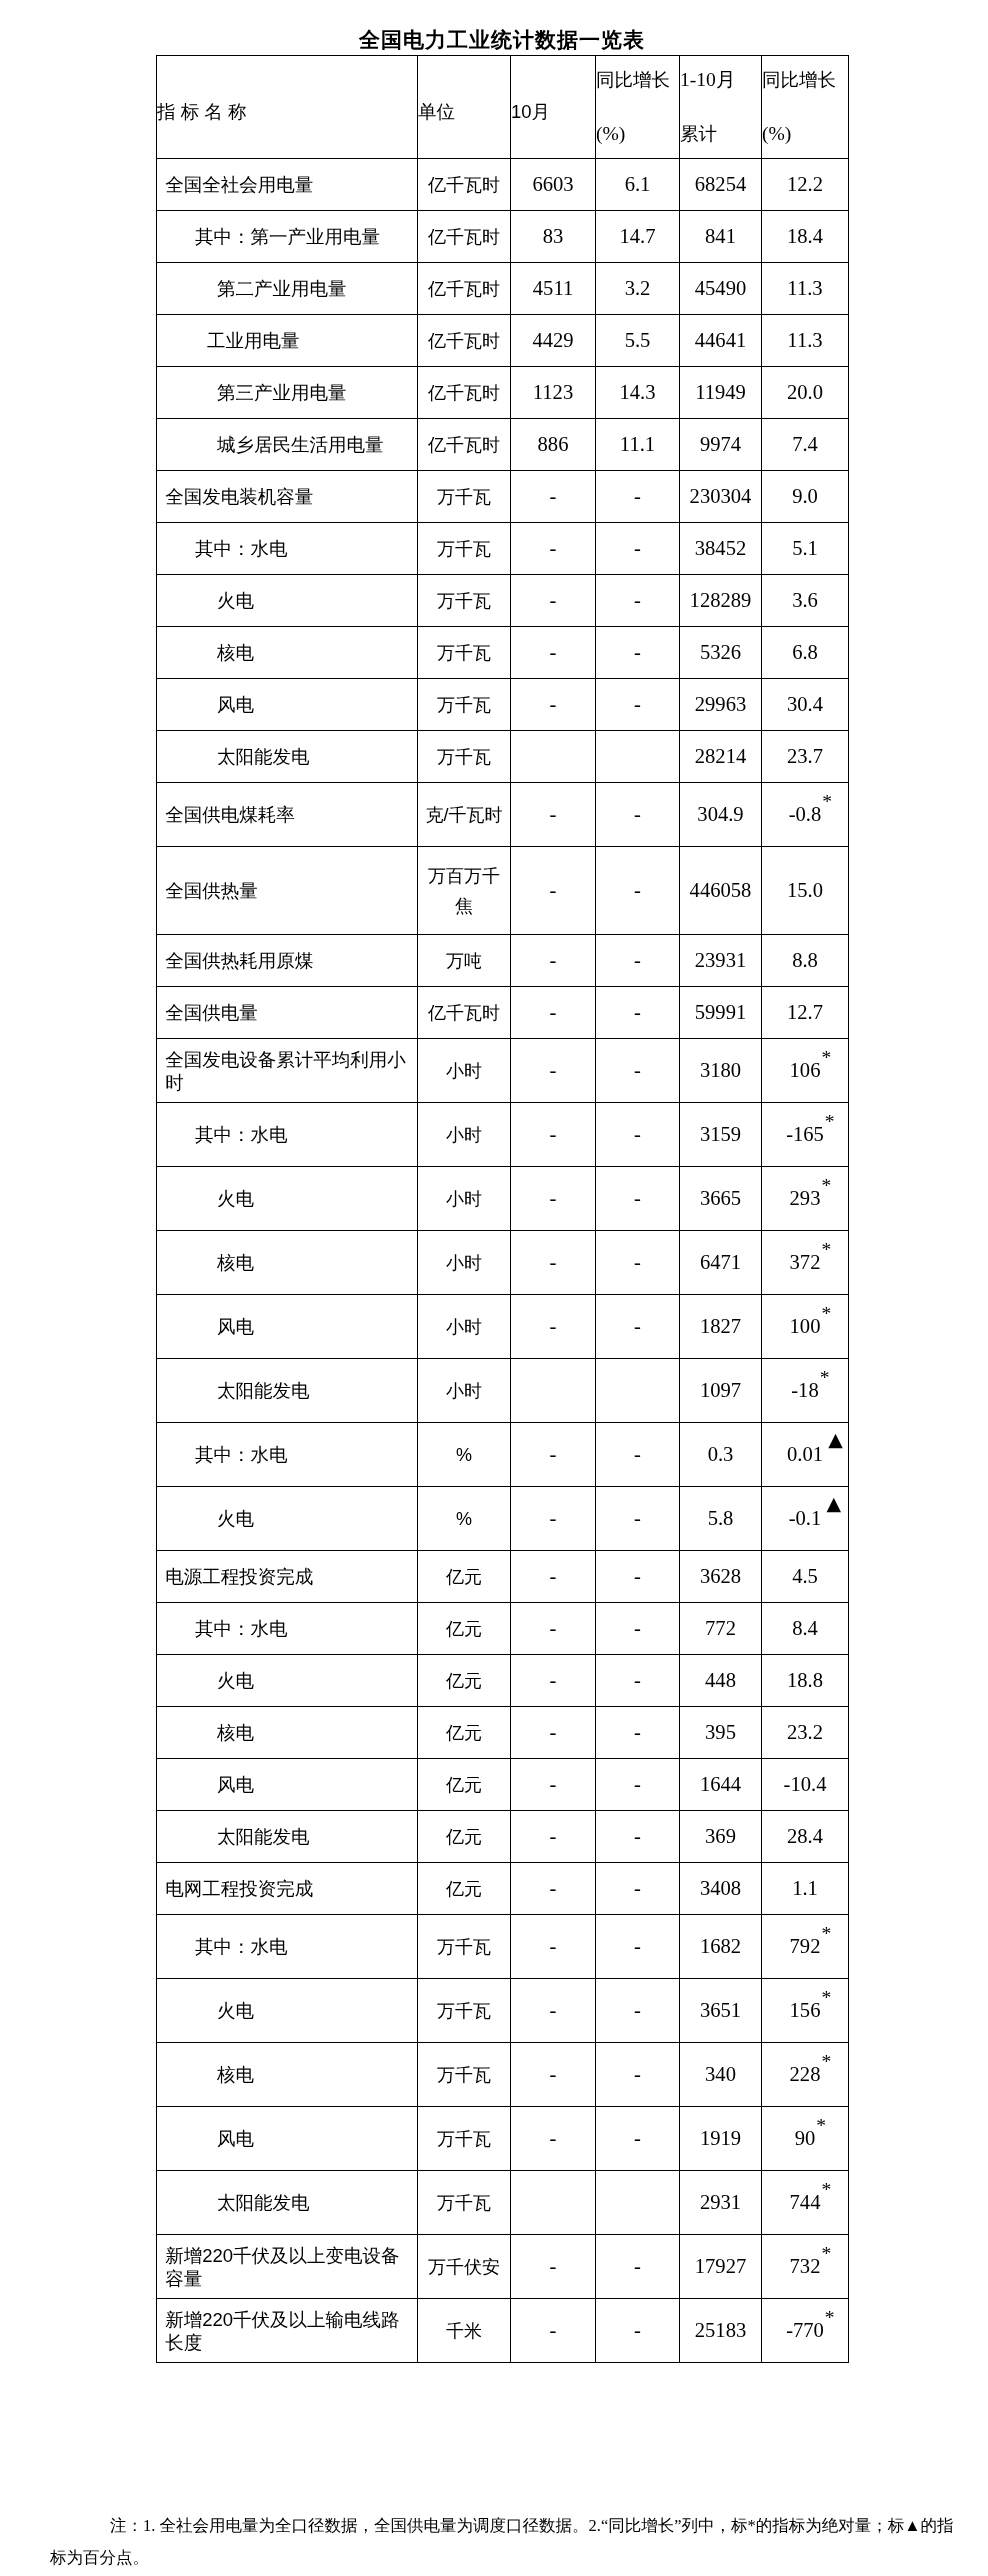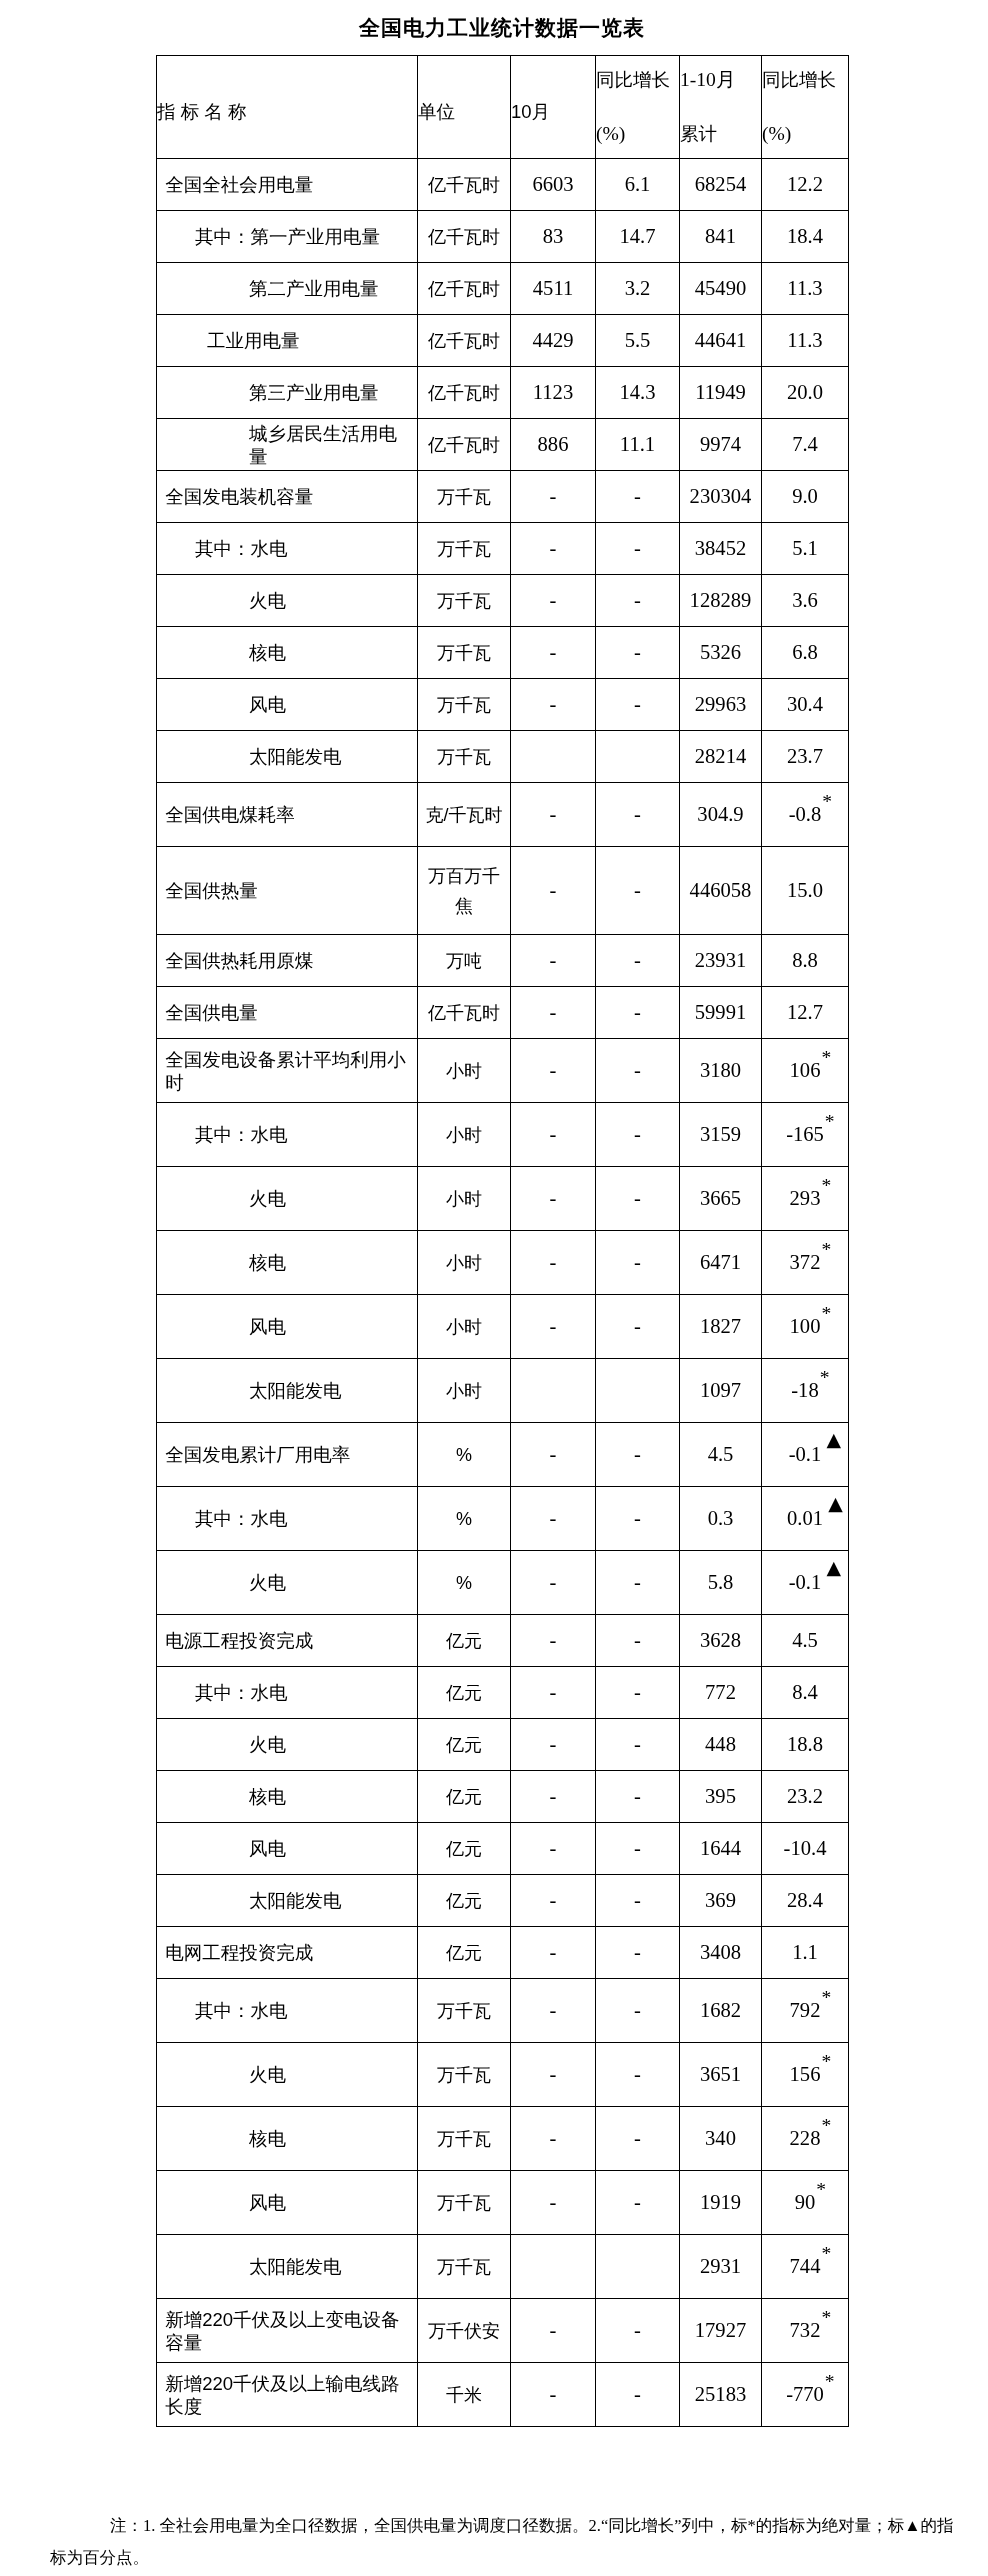--- a/index.html
+++ b/index.html
@@ -3,21 +3,21 @@
 <meta charset="utf-8">
 <style>
   html, body { margin:0; padding:0; }
   body {
     width:989px; height:2576px;
     background:#ffffff; color:#000000;
     position:relative; overflow:hidden;
     font-family:"Liberation Sans", sans-serif;
   }
   .page-title {
-    position:absolute; left:156px; top:14px; width:692px;
+    position:absolute; left:156px; top:26px; width:692px;
     text-align:center; font-size:21px; font-weight:bold;
     letter-spacing:1px;
     font-family:Liberation Sans, sans-serif;
   }
   table.stat-table {
     position:absolute; left:156px; top:55px;
     width:692px; border-collapse:collapse; table-layout:fixed;
   }
   .stat-table th, .stat-table td {
     border:1.5px solid #000; padding:0; vertical-align:middle;
@@ -30,21 +30,21 @@
 
   .hcell { display:flex; flex-direction:column; align-items:flex-start; justify-content:center; }
   .hcell .hline { font-size:18.5px; line-height:21.6px; }
   .hcell .hline + .hline { margin-top:32px; }
   .hcell.single { padding-top:9.3px; }
   .hcell .hnum { font-family:"Liberation Serif", serif; font-size:19.6px; }
 
   td.label-cell { text-align:left; font-size:18.5px; line-height:23px; padding-right:4.1px; }
   td.label-cell.ind-0 { padding-left:8.2px; }
   td.label-cell.ind-1 { padding-left:38px; }
-  td.label-cell.ind-2 { padding-left:92px; }
+  td.label-cell.ind-2 { padding-left:60px; }
   td.label-cell.ind-3 { padding-left:50px; }
 
   td.unit-cell { text-align:center; font-size:18px; line-height:30px; padding:0 5.2px; }
   td.num-cell  {
     text-align:center; font-size:20.6px;
     font-family:"Liberation Serif", serif;
   }
   .vwrap { position:relative; display:inline-block; }
   .mark {
     position:absolute; font-family:"Liberation Serif", serif;
@@ -281,28 +281,20 @@
       </tr>
       <tr class="row-super">
         <td class="label-cell ind-2">太阳能发电</td>
         <td class="unit-cell">小时</td>
         <td class="num-cell"></td>
         <td class="num-cell"></td>
         <td class="num-cell">1097</td>
         <td class="num-cell"><span class="vwrap"><span>-18</span><span class="mark mark-star">*</span></span></td>
       </tr>
       <tr class="row-super">
-        <td class="label-cell ind-0">全国发电累计厂用电率</td>
-        <td class="unit-cell">%</td>
-        <td class="num-cell">-</td>
-        <td class="num-cell">-</td>
-        <td class="num-cell">4.5</td>
-        <td class="num-cell"><span class="vwrap"><span>-0.1</span><span class="mark mark-tri">▲</span></span></td>
-      </tr>
-      <tr class="row-super">
         <td class="label-cell ind-1">其中：水电</td>
         <td class="unit-cell">%</td>
         <td class="num-cell">-</td>
         <td class="num-cell">-</td>
         <td class="num-cell">0.3</td>
         <td class="num-cell"><span class="vwrap"><span>0.01</span><span class="mark mark-tri">▲</span></span></td>
       </tr>
       <tr class="row-super">
         <td class="label-cell ind-2">火电</td>
         <td class="unit-cell">%</td>

